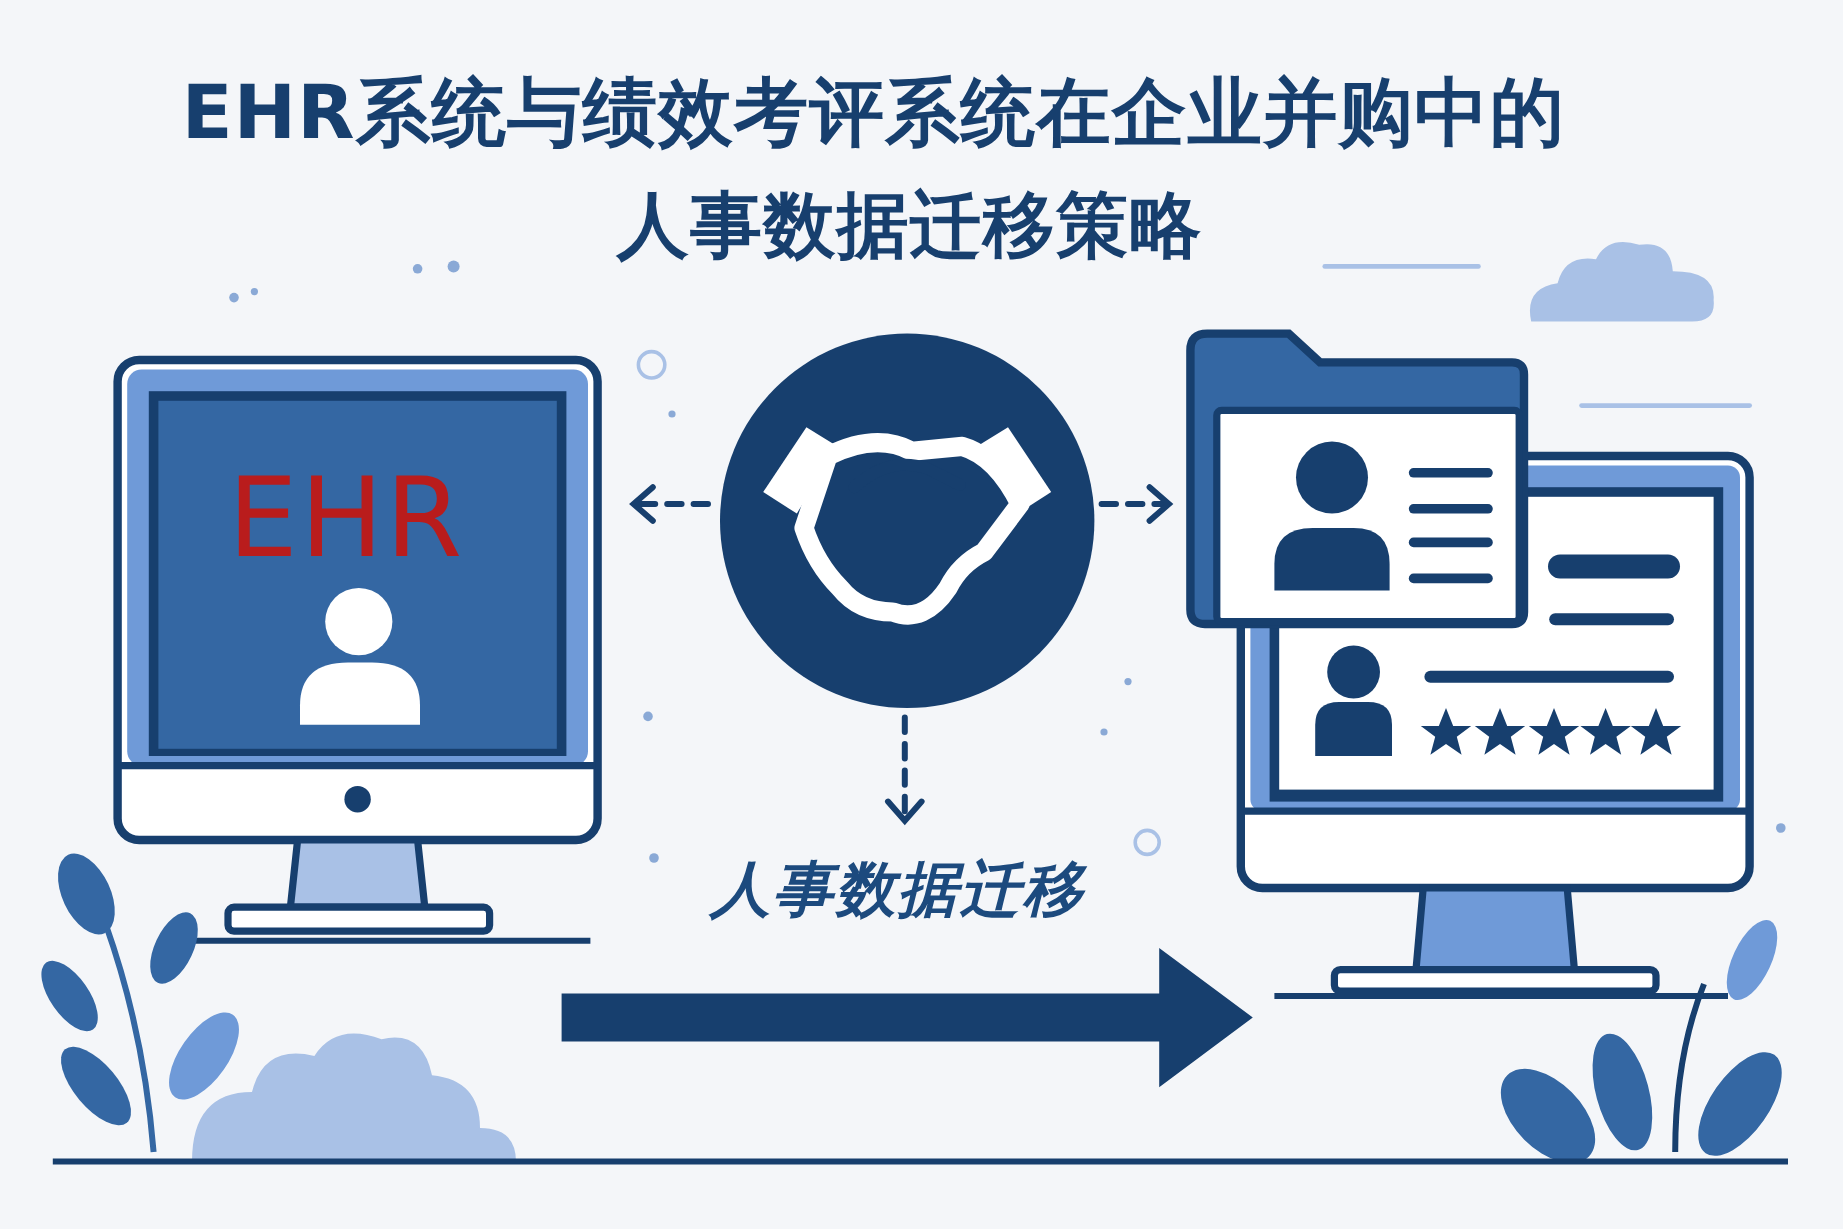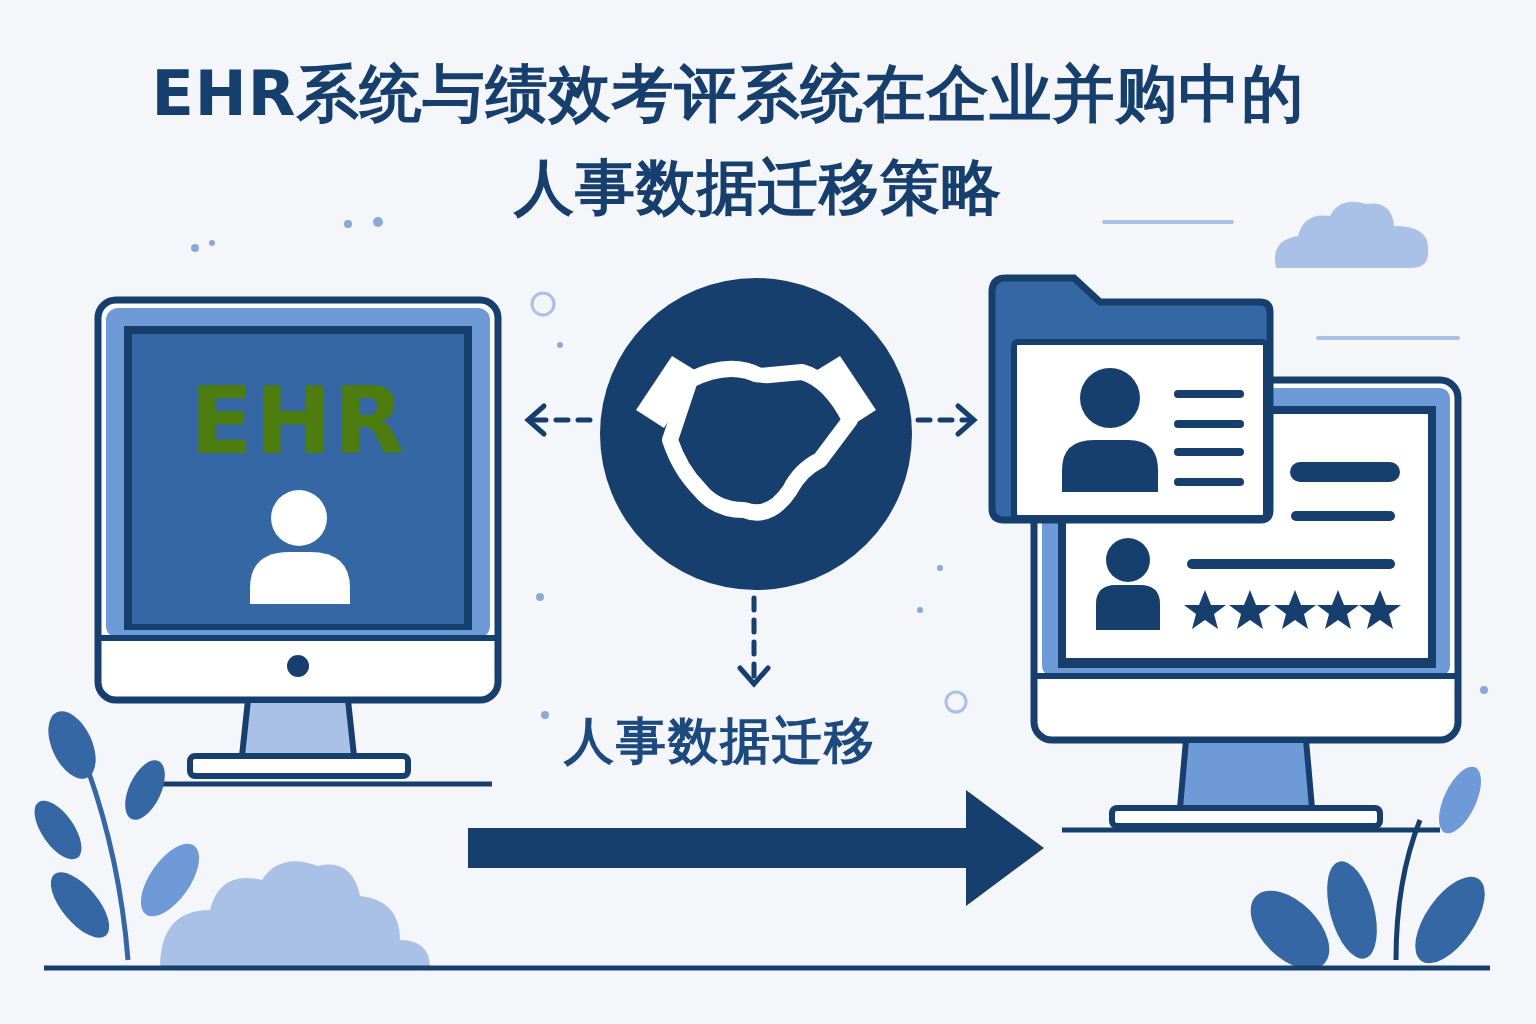--- a/index.html
+++ b/index.html
@@ -8,27 +8,27 @@
     background: #f4f6f9;
     font-family: "DejaVu Sans", "Liberation Sans", sans-serif;
   }
   .title {
     position: absolute; left: 0; width: 1536px; text-align: center;
     color: #173f6e; font-weight: bold; letter-spacing: 1px;
   }
   .title-1 { top: 52px; font-size: 62px; left: -40px; }
   .title-2 { top: 148px; font-size: 60px; left: -10px; }
   .mid-label {
-    position: absolute; left: 564px; top: 708px; font-size: 50px;
-    color: #1c4a7e; font-weight: bold; letter-spacing: 2px;
+    position: absolute; left: 592px; top: 708px; font-size: 50px;
+    color: #1c4a7e; font-weight: bold; letter-spacing: 2px; font-style: italic;
   }
   svg.scene { position: absolute; left: 0; top: 0; }
   .ehr-text {
-    position: absolute; left: 190px; top: 368px; font-size: 92px;
-    color: #4d7c0f; font-weight: bold; letter-spacing: 2px;
+    position: absolute; left: 190px; top: 378px; font-size: 92px;
+    color: #b91c1c; font-weight: normal; letter-spacing: 2px;
   }
 </style>
 </head>
 <body>
 
 <svg class="scene" width="1536" height="1024" viewBox="0 0 1536 1024">
 
   <g fill="#8aa9d6">
     <circle cx="348" cy="224" r="4"></circle>
       <circle cx="378" cy="222" r="5"></circle>

